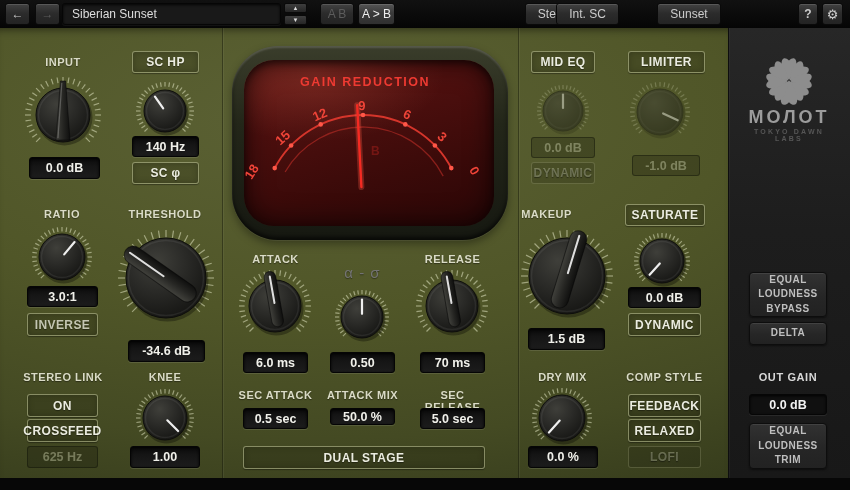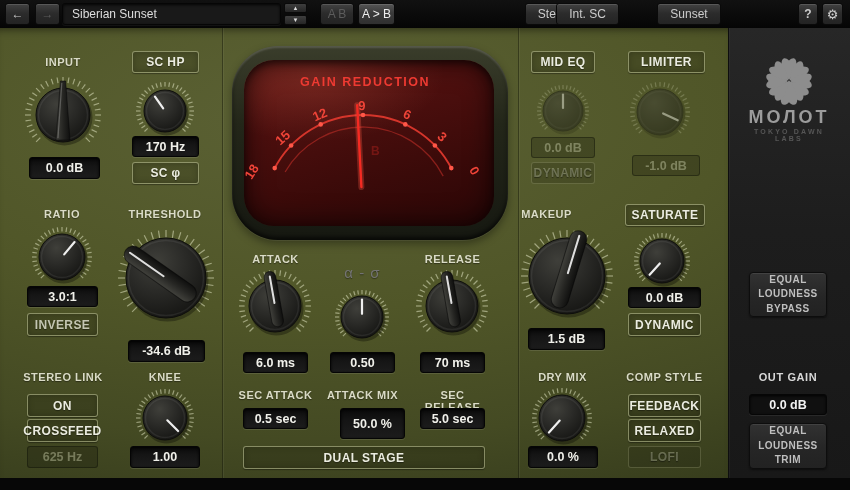--- a/index.html
+++ b/index.html
@@ -206,21 +206,21 @@
           <line x1="57.6" y1="39.0" x2="53.3" y2="37.6"></line>
           <line x1="55.8" y1="43.2" x2="51.8" y2="41.1"></line>
           <line x1="53.5" y1="47.0" x2="49.8" y2="44.4"></line>
           <line x1="50.5" y1="50.5" x2="47.3" y2="47.3"></line>
         </g>
         <circle cx="31.5" cy="32.5" r="22" fill="rgba(8,10,3,.35)"></circle>
         <circle cx="30" cy="30" r="21" fill="url(#kb)" stroke="#0d0d0b" stroke-width="1"></circle>
         <circle cx="30" cy="30" r="18.5" fill="none" stroke="rgba(255,255,255,.07)" stroke-width="1.5"></circle>
         <line transform="rotate(-35 30 30)" x1="30" y1="26.85" x2="30" y2="12.5" stroke="rgba(255,255,255,.92)" stroke-width="2.2" stroke-linecap="round"></line>
       </svg></div>
-  <div class="vbox" style="left:132px;top:136px;width:67px;height:21px;">170 Hz</div>
+  <div class="vbox" style="left:132px;top:136px;width:67px;height:21px;">140 Hz</div>
   <div class="tbtn" style="left:132px;top:162px;width:67px;height:22px;">SC φ</div>
 
   <div class="lbl" style="left:19px;top:208px;width:86px;">RATIO</div>
   <div class="knob" style="left:31px;top:226px;"><svg width="62" height="62" viewBox="0 0 62 62">
         <g stroke="rgba(225,229,195,.55)" stroke-width="1.2">
           <line x1="9.8" y1="52.2" x2="13.1" y2="48.9"></line>
           <line x1="6.7" y1="48.6" x2="10.5" y2="45.9"></line>
           <line x1="4.3" y1="44.6" x2="8.4" y2="42.5"></line>
           <line x1="2.5" y1="40.3" x2="6.9" y2="38.8"></line>
           <line x1="1.4" y1="35.7" x2="6.0" y2="35.0"></line>
@@ -432,21 +432,21 @@
         <g transform="rotate(-10 37 37)">
           <rect x="31.15" y="2" width="11.700000000000001" height="56" rx="5.8500000000000005" fill="url(#lg)" stroke="rgba(5,5,5,.55)" stroke-width="1"></rect>
           <line x1="37" y1="7" x2="37" y2="34" stroke="rgba(255,255,255,.85)" stroke-width="2" stroke-linecap="round"></line>
         </g>
       </svg></div>
   <div class="vbox" style="left:420px;top:352px;width:65px;height:21px;">70 ms</div>
 
   <div class="lbl" style="left:237px;top:389px;width:77px;">SEC ATTACK</div>
   <div class="vbox" style="left:243px;top:408px;width:65px;height:21px;">0.5 sec</div>
   <div class="lbl" style="left:324px;top:389px;width:77px;">ATTACK MIX</div>
-  <div class="vbox" style="left:340px;top:408px;width:65px;height:31px;">50.0 %</div>
+  <div class="vbox" style="left:330px;top:408px;width:65px;height:17px;">50.0 %</div>
   <div class="lbl" style="left:412px;top:389px;width:81px;">SEC RELEASE</div>
   <div class="vbox" style="left:420px;top:408px;width:65px;height:21px;">5.0 sec</div>
   <div class="tbtn" style="left:243px;top:446px;width:242px;height:23px;">DUAL STAGE</div>
 
   <div class="lbl" style="left:19px;top:371px;width:88px;">STEREO LINK</div>
   <div class="tbtn" style="left:27px;top:394px;width:71px;height:23px;">ON</div>
   <div class="tbtn" style="left:27px;top:419px;width:71px;height:23px;">CROSSFEED</div>
   <div class="vbox vdim" style="left:27px;top:446px;width:71px;height:22px;">625 Hz</div>
   <div class="lbl" style="left:130px;top:371px;width:70px;">KNEE</div>
   <div class="knob" style="left:135px;top:388px;"><svg width="60" height="60" viewBox="0 0 60 60">
@@ -750,19 +750,20 @@
         <path transform="rotate(135) translate(0,-15) scale(1.55)" d="M0 9 C -8 -1 -5 -9 0 -4 C 5 -9 8 -1 0 9 Z"></path>
         <path transform="rotate(180) translate(0,-15) scale(1.75)" d="M0 9 C -8 -1 -5 -9 0 -4 C 5 -9 8 -1 0 9 Z"></path>
         <path transform="rotate(225) translate(0,-15) scale(1.55)" d="M0 9 C -8 -1 -5 -9 0 -4 C 5 -9 8 -1 0 9 Z"></path>
         <path transform="rotate(270) translate(0,-15) scale(1.55)" d="M0 9 C -8 -1 -5 -9 0 -4 C 5 -9 8 -1 0 9 Z"></path>
         <path transform="rotate(315) translate(0,-15) scale(1.55)" d="M0 9 C -8 -1 -5 -9 0 -4 C 5 -9 8 -1 0 9 Z"></path>
       </g>
     </svg>
     <div class="logoword" style="left:10px;top:79px;width:100px;">МОЛОТ</div>
     <div class="logosub" style="left:10px;top:100px;width:100px;">TOKYO DAWN LABS</div>
     <div class="sbtn" style="left:20px;top:244px;width:78px;height:45px;">EQUAL LOUDNESS BYPASS</div>
+    <div class="sbtn" style="left:20px;top:294px;width:78px;height:23px;">DELTA</div>
     <div class="slbl" style="left:10px;top:343px;width:98px;">OUT GAIN</div>
     <div class="sval" style="left:20px;top:366px;width:78px;height:21px;">0.0 dB</div>
     <div class="sbtn" style="left:20px;top:395px;width:78px;height:46px;">EQUAL LOUDNESS TRIM</div>
   </div>
 
   <div class="strip"></div>
 </div>
 
 </body></html>

